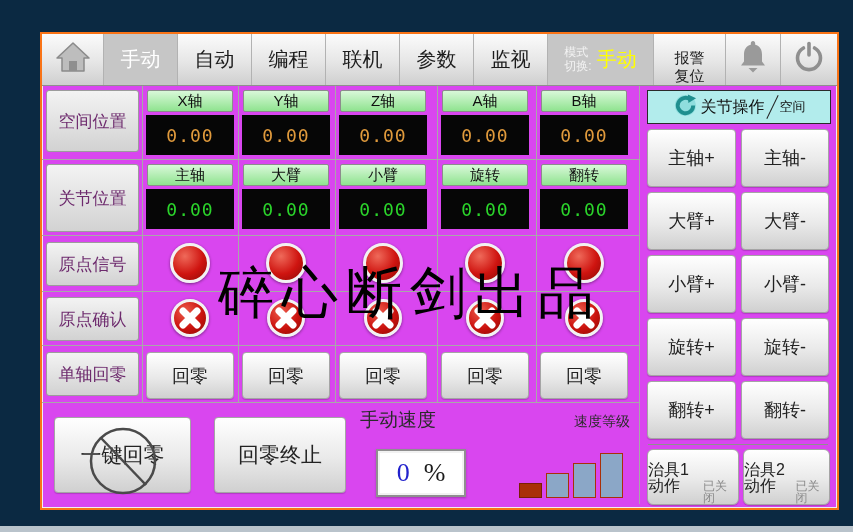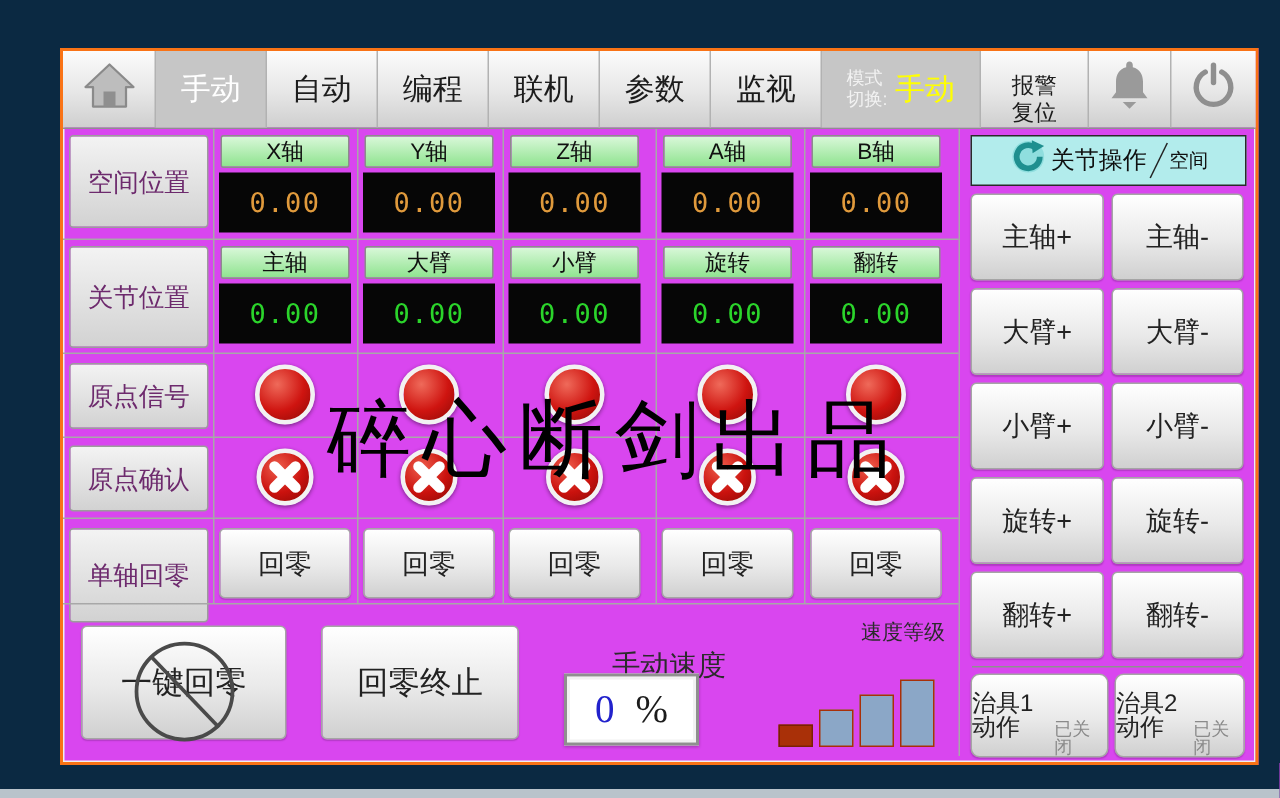--- a/index.html
+++ b/index.html
@@ -58,21 +58,21 @@
 
   
   .grid{position:absolute;left:0;top:52px;width:597px;height:316px;}
   .vline{position:absolute;top:0;width:1px;height:316px;background:#a8a8a8;}
   .hline{position:absolute;left:0;width:597px;height:1px;background:#a8a8a8;}
   .lbl{position:absolute;left:4px;width:93px;}
   .lbl-space{top:4px;height:62px;}
   .lbl-joint{top:78px;height:68px;}
   .lbl-osig{top:156px;height:44px;}
   .lbl-oconf{top:211px;height:44px;}
-  .lbl-shome{top:266px;height:63px;}
+  .lbl-shome{top:266px;height:44px;}
 
   .col{position:absolute;top:0;width:92px;height:316px;}
   .col0{left:102px;}.col1{left:198px;}.col2{left:295px;}.col3{left:397px;}.col4{left:496px;}
   .axis-hdr{
     position:absolute;left:3px;right:3px;height:22px;
     background:linear-gradient(#d9f8d9,#8fe38f);
     border:1px solid #8c8c8c;border-radius:2px;
     display:flex;align-items:center;justify-content:center;
     font-size:15px;color:#101010;box-sizing:border-box;
   }
@@ -102,21 +102,21 @@
   .home-btn{position:absolute;left:2px;right:2px;top:266px;height:47px;font-size:18px;}
 
   
   .bottom-sec{
     position:absolute;left:0;top:368px;width:597px;height:102px;
     border-top:1px solid #a8a8a8;box-sizing:border-box;
   }
   .onekey-btn{position:absolute;left:12px;top:14px;width:137px;height:76px;font-size:21px;}
   .abort-btn{position:absolute;left:172px;top:14px;width:132px;height:76px;font-size:21px;}
   .prohibit{position:absolute;left:31px;top:6px;pointer-events:none;}
-  .speed-label{position:absolute;left:318px;top:28px;width:124px;text-align:right;font-size:19px;color:#2b2b2b;}
+  .speed-label{position:absolute;left:318px;top:4px;width:124px;text-align:left;font-size:19px;color:#2b2b2b;}
   .speed-box{
     position:absolute;left:334px;top:46px;width:90px;height:48px;background:#ffffff;
     border:2px solid #8f8f8f;box-shadow:inset 0 0 0 2px #f2f2f2,0 1px 2px rgba(0,0,0,.25);
     box-sizing:border-box;display:flex;align-items:center;justify-content:center;
     font-family:"Liberation Serif",serif;font-size:26px;color:#1c1c1c;
   }
   .speed-box .num{color:#2222cc;margin-right:14px;}
   .level-label{position:absolute;left:468px;top:10px;width:120px;text-align:right;font-size:14px;color:#2b2b2b;}
   .bars{position:absolute;left:477px;bottom:6px;display:flex;align-items:flex-end;gap:4px;}
   .bar{box-sizing:border-box;width:23px;border:1px solid #a93008;background:#8ba7c7;}

